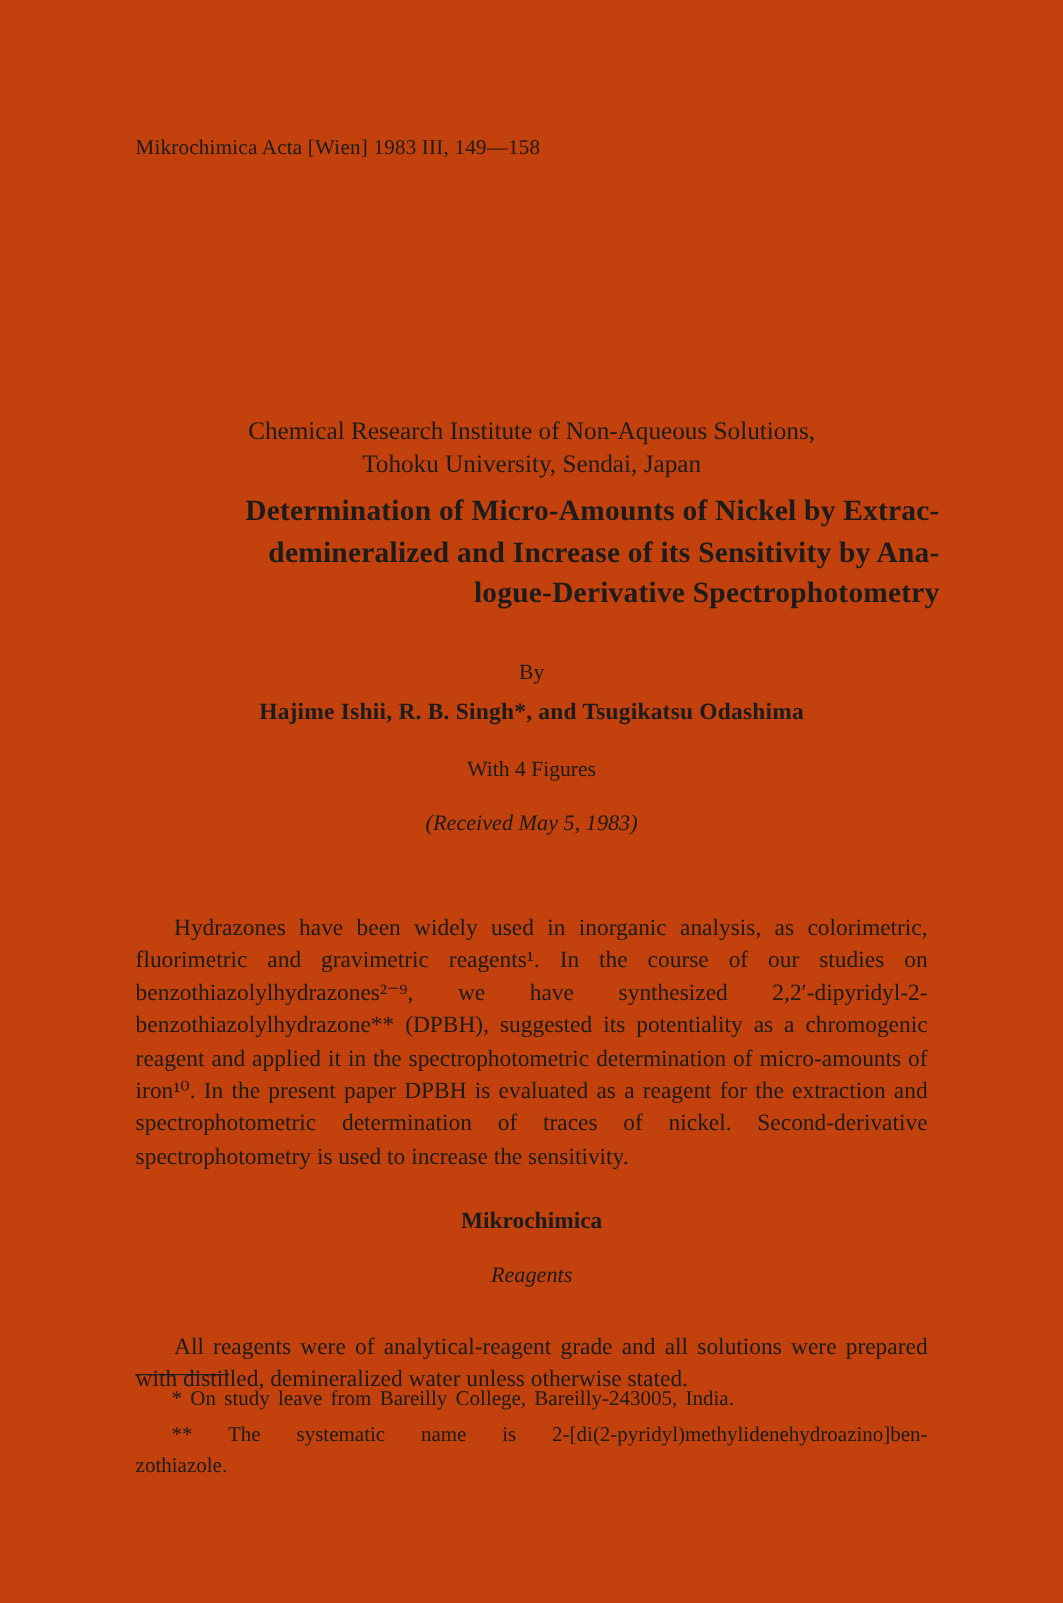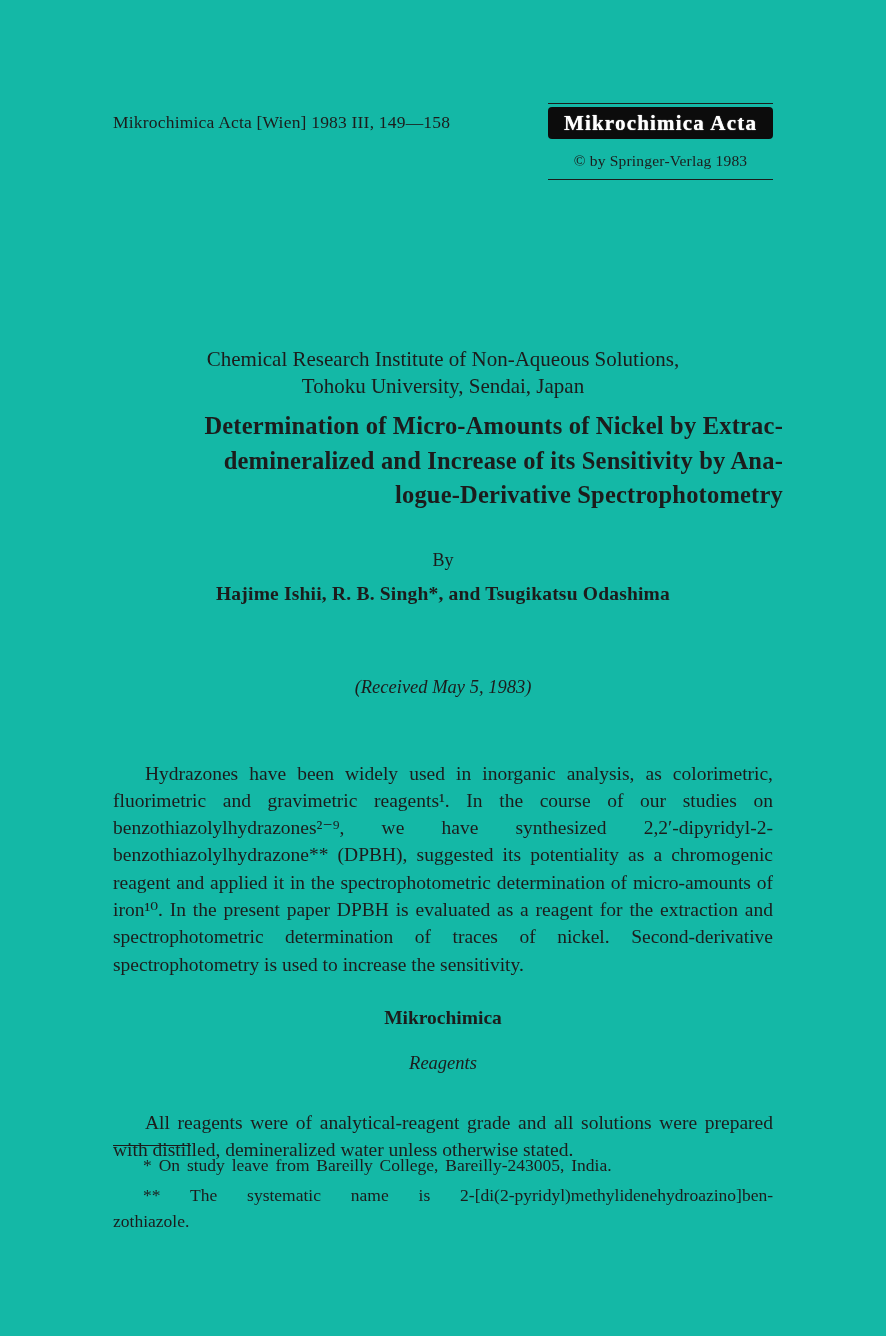--- a/index.html
+++ b/index.html
@@ -5,21 +5,21 @@
   html, body { margin: 0; padding: 0; }
   body {
     background: #e9e7e1;
     font-family: "Liberation Serif", "DejaVu Serif", serif;
   }
   .page {
     position: relative;
     width: 886px;
     height: 1336px;
     margin: 0 auto;
-    background: #14b8a6;
+    background: #c2410c;
     color: #1c1c1c;
     overflow: hidden;
     box-sizing: border-box;
   }
 
   
   .masthead {
     position: absolute;
     top: 103px; left: 113px; width: 660px;
     display: flex;
@@ -151,41 +151,36 @@
   }
   .fn-second-line2 { text-indent: 0; }
 </style>
 </head>
 <body>
 
 <div class="page">
 
   <div class="masthead">
     <div class="citation">Mikrochimica Acta [Wien] 1983 III, 149—158</div>
-    <div class="brand">
-      <div class="rule"></div>
-      <div class="logo-band">Mikrochimica Acta</div>
-      <div class="copyright">© by Springer-Verlag 1983</div>
-      <div class="rule"></div>
-    </div>
   </div>
 
   <div class="affiliation">
     <div>Chemical Research Institute of Non-Aqueous Solutions,</div>
     <div>Tohoku University, Sendai, Japan</div>
   </div>
 
   <h1 class="title" style="margin:0;">
     <div>Determination of Micro-Amounts of Nickel by Extrac-</div>
     <div>demineralized and Increase of its Sensitivity by Ana-</div>
     <div>logue-Derivative Spectrophotometry</div>
   </h1>
 
   <div class="by-label">By</div>
   <div class="authors">Hajime Ishii, R. B. Singh*, and Tsugikatsu Odashima</div>
+  <div class="figures-note">With 4 Figures</div>
   <div class="received">(Received May 5, 1983)</div>
 
   <p class="body-par par-intro">Hydrazones have been widely used in inorganic analysis, as colorimetric, fluorimetric and gravimetric reagents¹. In the course of our studies on benzothiazolylhydrazones²⁻⁹, we have synthesized 2,2′-dipyridyl-2-benzothiazolylhydrazone** (DPBH), suggested its potentiality as a chromogenic reagent and applied it in the spectrophotometric determination of micro-amounts of iron¹⁰. In the present paper DPBH is evaluated as a reagent for the extraction and spectrophotometric determination of traces of nickel. Second-derivative spectrophotometry is used to increase the sensitivity.</p>
 
   <div class="heading-experimental">Mikrochimica</div>
   <div class="heading-reagents">Reagents</div>
 
   <p class="body-par par-reagents">All reagents were of analytical-reagent grade and all solutions were prepared with distilled, demineralized water unless otherwise stated.</p>
 
   <div class="fn-rule"></div>

